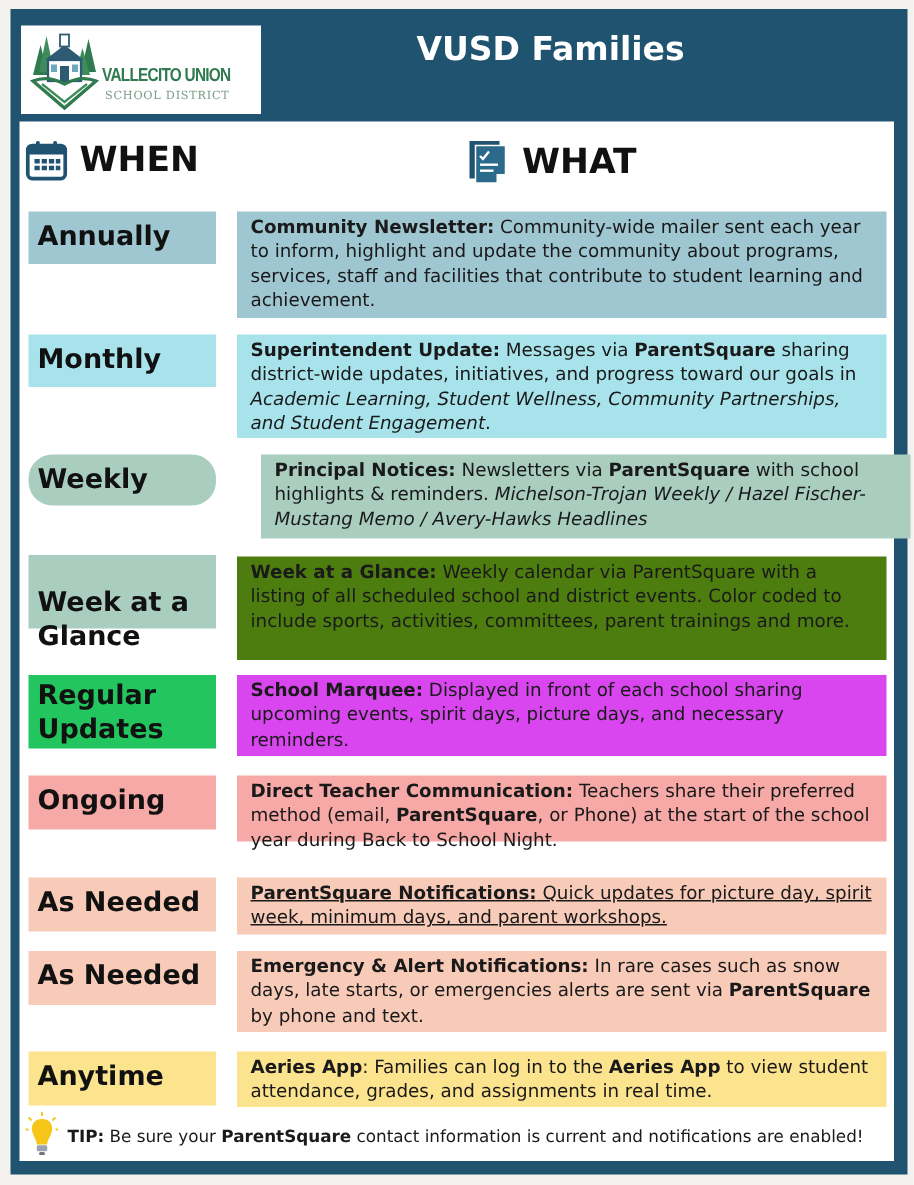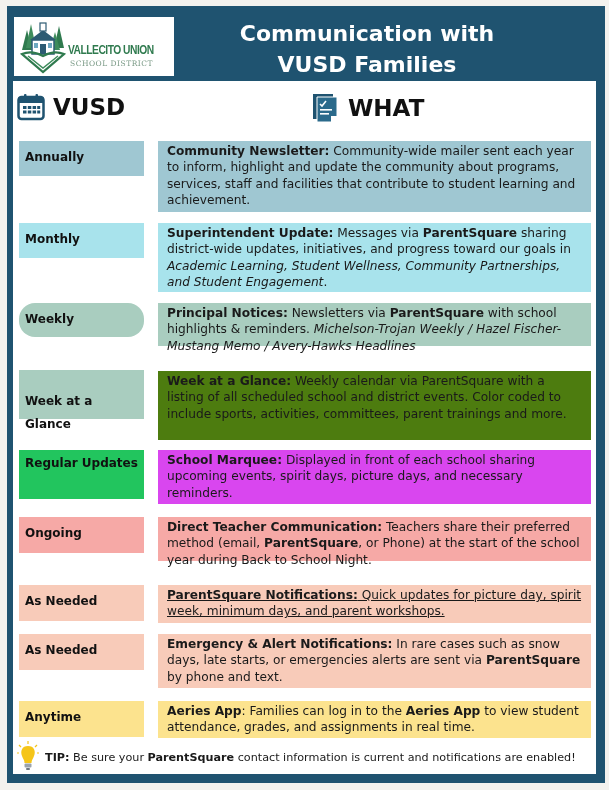--- a/index.html
+++ b/index.html
@@ -45,21 +45,21 @@
     .col-head {
       position: absolute; top: 12px; display: flex; align-items: center;
       font-weight: bold; font-size: 23px; color: #111;
     }
     .col-head .ic { margin-right: 8px; display: inline-flex; }
     .when-head { left: 4px; }
     .what-head { left: 299px; }
     .row { position: absolute; left: 0; width: 583px; }
     .when {
       position: absolute; left: 6px; width: 125px;
-      font-weight: bold; font-size: 12px; line-height: 23px; color: #111;
+      font-weight: bold; font-size: 18px; line-height: 23px; color: #111;
       padding: 5px 6px; box-sizing: border-box;
     }
     .what {
       position: absolute; left: 145px; width: 433px;
       font-size: 12.2px; line-height: 16.4px; color: #1a1a1a;
       padding: 2px 8px 2px 9px; box-sizing: border-box;
     }
     .what b { font-weight: bold; }
     .tip {
       position: absolute; left: 4px; top: 660px; width: 575px;
@@ -88,21 +88,20 @@
         <rect x="16" y="23" width="4" height="5" fill="#6ea8c0"></rect>
         <rect x="30" y="23" width="4" height="5" fill="#6ea8c0"></rect>
 
         <path d="M4 34 Q14 30 25 36 Q36 30 46 34 L25 52 Z" fill="none" stroke="#2f7a4e" stroke-width="2.2"></path>
         <path d="M10 36 L25 48 L40 36" fill="none" stroke="#3e8c5c" stroke-width="1.5"></path>
       </svg>
       <div class="logo-name">VALLECITO UNION</div>
       <div class="logo-sub">SCHOOL DISTRICT</div>
     </div>
     <div class="title">
-      <div>Communication with</div>
       <div>VUSD Families</div>
     </div>
   </div>
 
   <div class="panel">
 
     <div class="col-head when-head">
       <span class="ic">
         <svg width="28" height="28" viewBox="0 0 28 28">
           <rect x="1.5" y="4" width="25" height="22" rx="3" fill="#ffffff" stroke="#1f5370" stroke-width="2.5"></rect>
@@ -114,21 +113,21 @@
               <rect x="10.8" y="13" width="3.5" height="3"></rect>
               <rect x="15.6" y="13" width="3.5" height="3"></rect>
               <rect x="20.2" y="13" width="3" height="3"></rect>
             <rect x="6" y="17.5" width="3.5" height="3"></rect>
               <rect x="10.8" y="17.5" width="3.5" height="3"></rect>
               <rect x="15.6" y="17.5" width="3.5" height="3"></rect>
               <rect x="20.2" y="17.5" width="3" height="3"></rect>
           </g>
         </svg>
       </span>
-      <span>VUSD</span>
+      <span>WHEN</span>
     </div>
 
     <div class="col-head what-head">
       <span class="ic">
         <svg width="28" height="30" viewBox="0 0 28 30">
           <rect x="1" y="1" width="20" height="25" fill="#1f5370"></rect>
           <path d="M5 4 L25 4 L25 23 L19 29 L5 29 Z" fill="#2b6a8b" stroke="#ffffff" stroke-width="1"></path>
           <path d="M8 11 L10 13 L14 8" stroke="#ffffff" stroke-width="1.6" fill="none"></path>
           <rect x="8" y="16" width="12" height="1.6" fill="#ffffff"></rect>
           <rect x="8" y="20" width="9" height="1.6" fill="#ffffff"></rect>
@@ -143,21 +142,21 @@
       <div class="what" style="top:0; height:71px; background:#9fc7d2;"><b>Community Newsletter:</b><span> Community-wide mailer sent each year to inform, highlight and update the community about programs, services, staff and facilities that contribute to student learning and achievement.</span></div>
     </div>
 
     <div class="row" style="top:142px;">
       <div class="when" style="top:0; height:35px; background:#a8e3ec;">Monthly</div>
       <div class="what" style="top:0; height:69px; background:#a8e3ec;"><b>Superintendent Update:</b><span> Messages via </span><b>ParentSquare</b><span> sharing district-wide updates, initiatives, and progress toward our goals in </span><i>Academic Learning, Student Wellness, Community Partnerships, and Student Engagement</i><span>.</span></div>
     </div>
 
     <div class="row" style="top:222px;">
       <div class="when" style="top:0; height:34px; background:#a9cdbf;border-radius:16px;">Weekly</div>
-      <div class="what" style="top:0; height:43px; background:#a9cdbf;"><b>Principal Notices:</b><span> Newsletters via </span><b>ParentSquare</b><span> with school highlights &amp; reminders. </span><i>Michelson-Trojan Weekly / Hazel Fischer-Mustang Memo / Avery-Hawks Headlines</i></div>
+      <div class="what" style="top:0; height:56px; background:#a9cdbf;margin-left:16px;"><b>Principal Notices:</b><span> Newsletters via </span><b>ParentSquare</b><span> with school highlights &amp; reminders. </span><i>Michelson-Trojan Weekly / Hazel Fischer-Mustang Memo / Avery-Hawks Headlines</i></div>
     </div>
 
     <div class="row" style="top:289px;">
       <div class="when" style="top:0; height:49px; background:#a9cdbf; padding-top:20px;">Week at a Glance</div>
       <div class="what" style="top:1px; height:69px; background:#4d7c0f;"><b>Week at a Glance:</b><span> Weekly calendar via ParentSquare with a listing of all scheduled school and district events. Color coded to include sports, activities, committees, parent trainings and more.</span></div>
     </div>
 
     <div class="row" style="top:369px;">
       <div class="when" style="top:0; height:49px; background:#22c55e; padding-top:2px;">Regular Updates</div>
       <div class="what" style="top:0; height:54px; background:#d946ef;"><b>School Marquee:</b><span> Displayed in front of each school sharing upcoming events, spirit days, picture days, and necessary reminders.</span></div>

